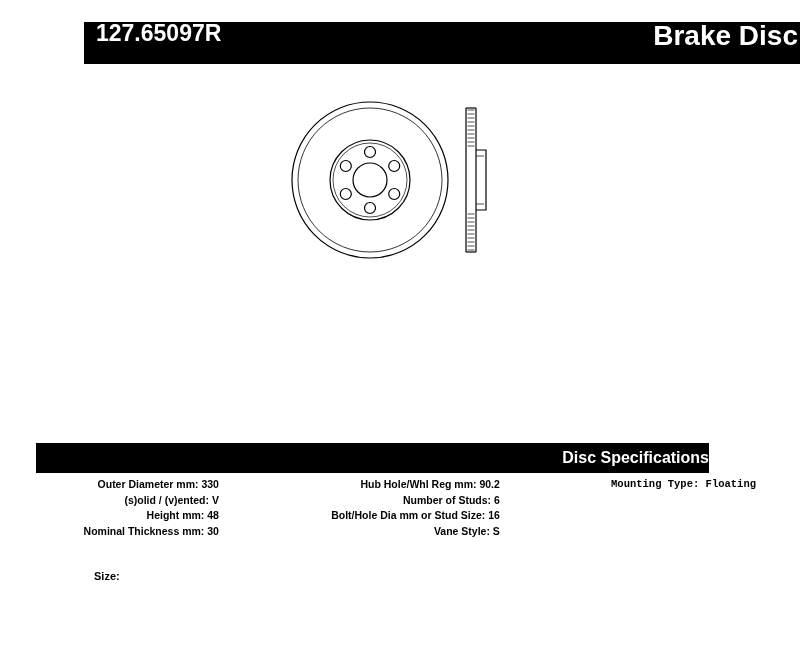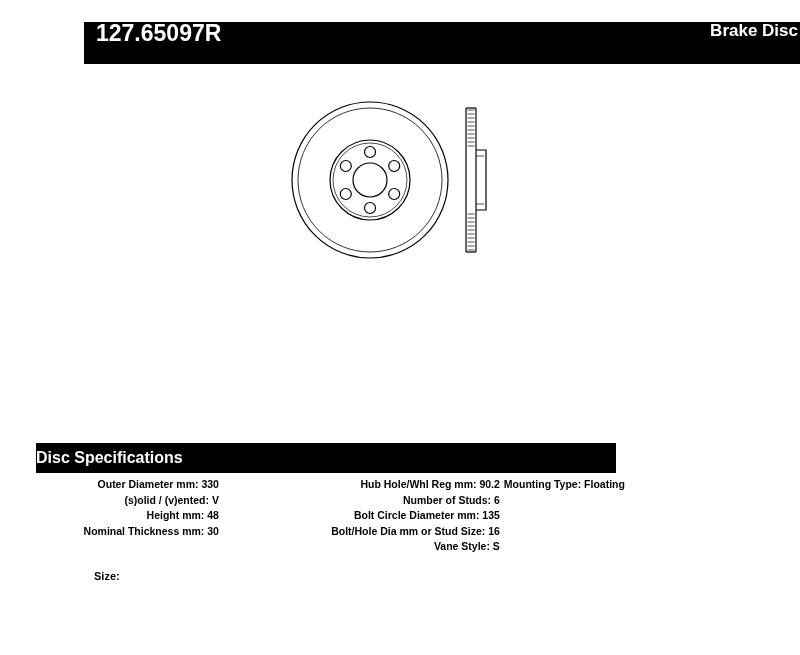--- a/index.html
+++ b/index.html
@@ -40,46 +40,46 @@
   }
   .part-number {
     color: #ffffff;
     font-size: 23px;
     font-weight: bold;
     letter-spacing: 0px;
     line-height: 1;
   }
   .product-type {
     color: #ffffff;
-    font-size: 17px;
+    font-size: 28px;
     font-weight: bold;
     line-height: 1;
   }
 
   
   .drawing {
     position: absolute;
     left: 280px;
     top: 90px;
     width: 260px;
     height: 200px;
   }
   .drawing svg { display: block; }
 
   
   .spec-title-bar {
     position: absolute;
     left: 36px;
     top: 443px;
-    width: 580px;
+    width: 673px;
     height: 30px;
     background: #000000;
     display: flex;
     align-items: center;
-    justify-content: flex-start;
+    justify-content: flex-end;
   }
   .spec-title {
     color: #ffffff;
     font-size: 16px;
     font-weight: bold;
   }
 
   
   .specs {
     position: absolute;
@@ -89,21 +89,21 @@
     display: flex;
     align-items: flex-start;
   }
   .spec-col {
     font-size: 10.5px;
     font-weight: bold;
     line-height: 15.5px;
   }
   .col-1 { width: 185px; text-align: right; padding-right: 4px; }
   .col-2 { width: 280px; text-align: right; padding-right: 4px; }
-  .col-3 { width: 255px; padding-right: 8px; }
+  .col-3 { width: 255px; text-align: right; padding-right: 8px; font-family: Liberation Mono, monospace; }
 
   .spec-row { white-space: nowrap; }
 
   
   .note {
     position: absolute;
     left: 94px;
     top: 570px;
     font-size: 11px;
     font-weight: bold;
@@ -185,21 +185,20 @@
   <div class="specs">
     <div class="spec-col col-1">
       <div class="spec-row">Outer Diameter mm: 330</div>
       <div class="spec-row">(s)olid / (v)ented: V</div>
       <div class="spec-row">Height mm: 48</div>
       <div class="spec-row">Nominal Thickness mm: 30</div>
     </div>
     <div class="spec-col col-2">
       <div class="spec-row">Hub Hole/Whl Reg mm: 90.2</div>
       <div class="spec-row">Number of Studs: 6</div>
-      <div class="spec-row">Bolt Circle Diameter mm: 135</div>
       <div class="spec-row">Bolt/Hole Dia mm or Stud Size: 16</div>
       <div class="spec-row">Vane Style: S</div>
     </div>
     <div class="spec-col col-3">
       <div class="spec-row">Mounting Type: Floating</div>
     </div>
   </div>
 
   <div class="note">Size:</div>
 

